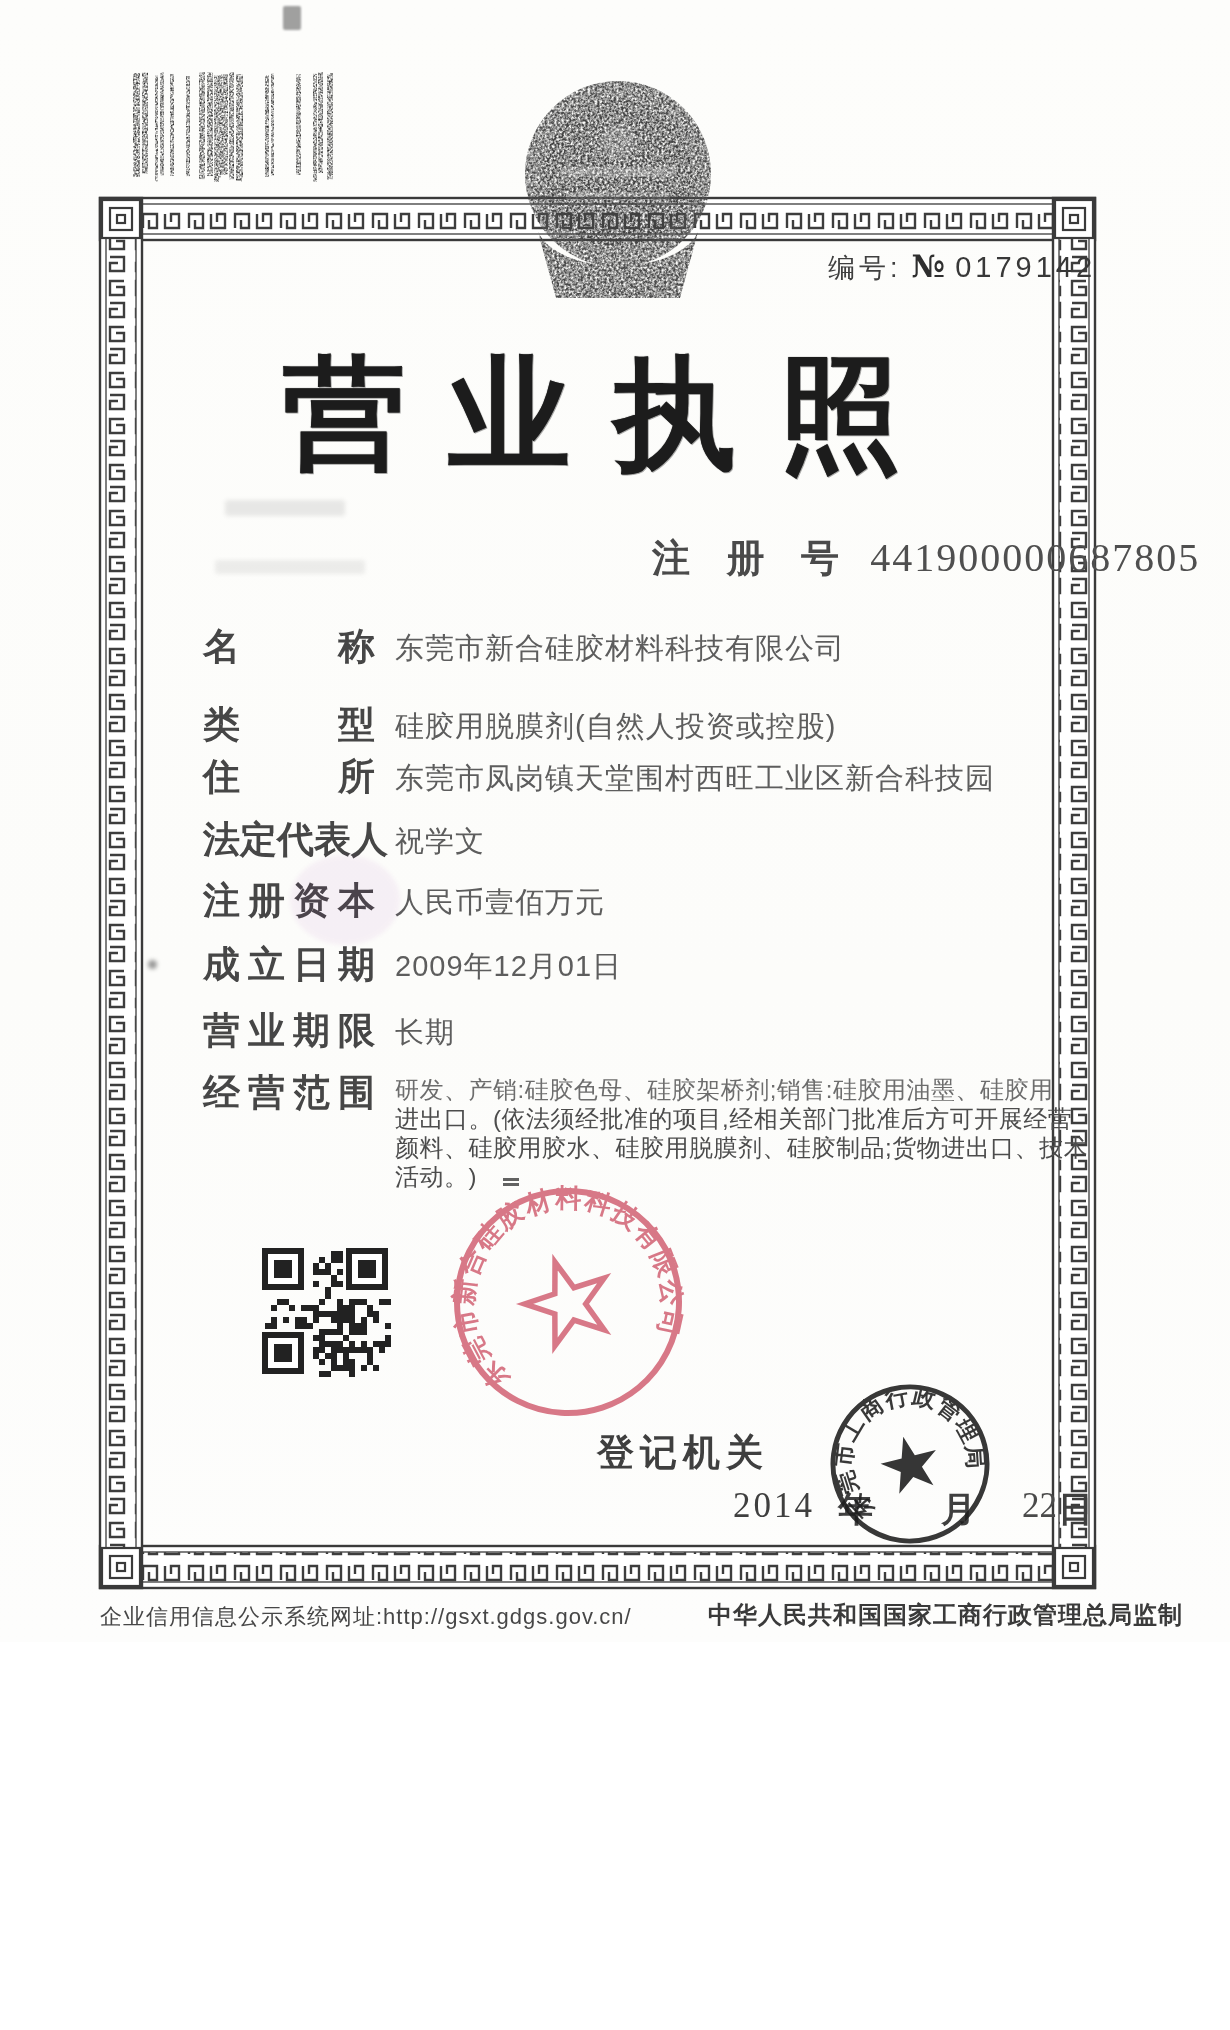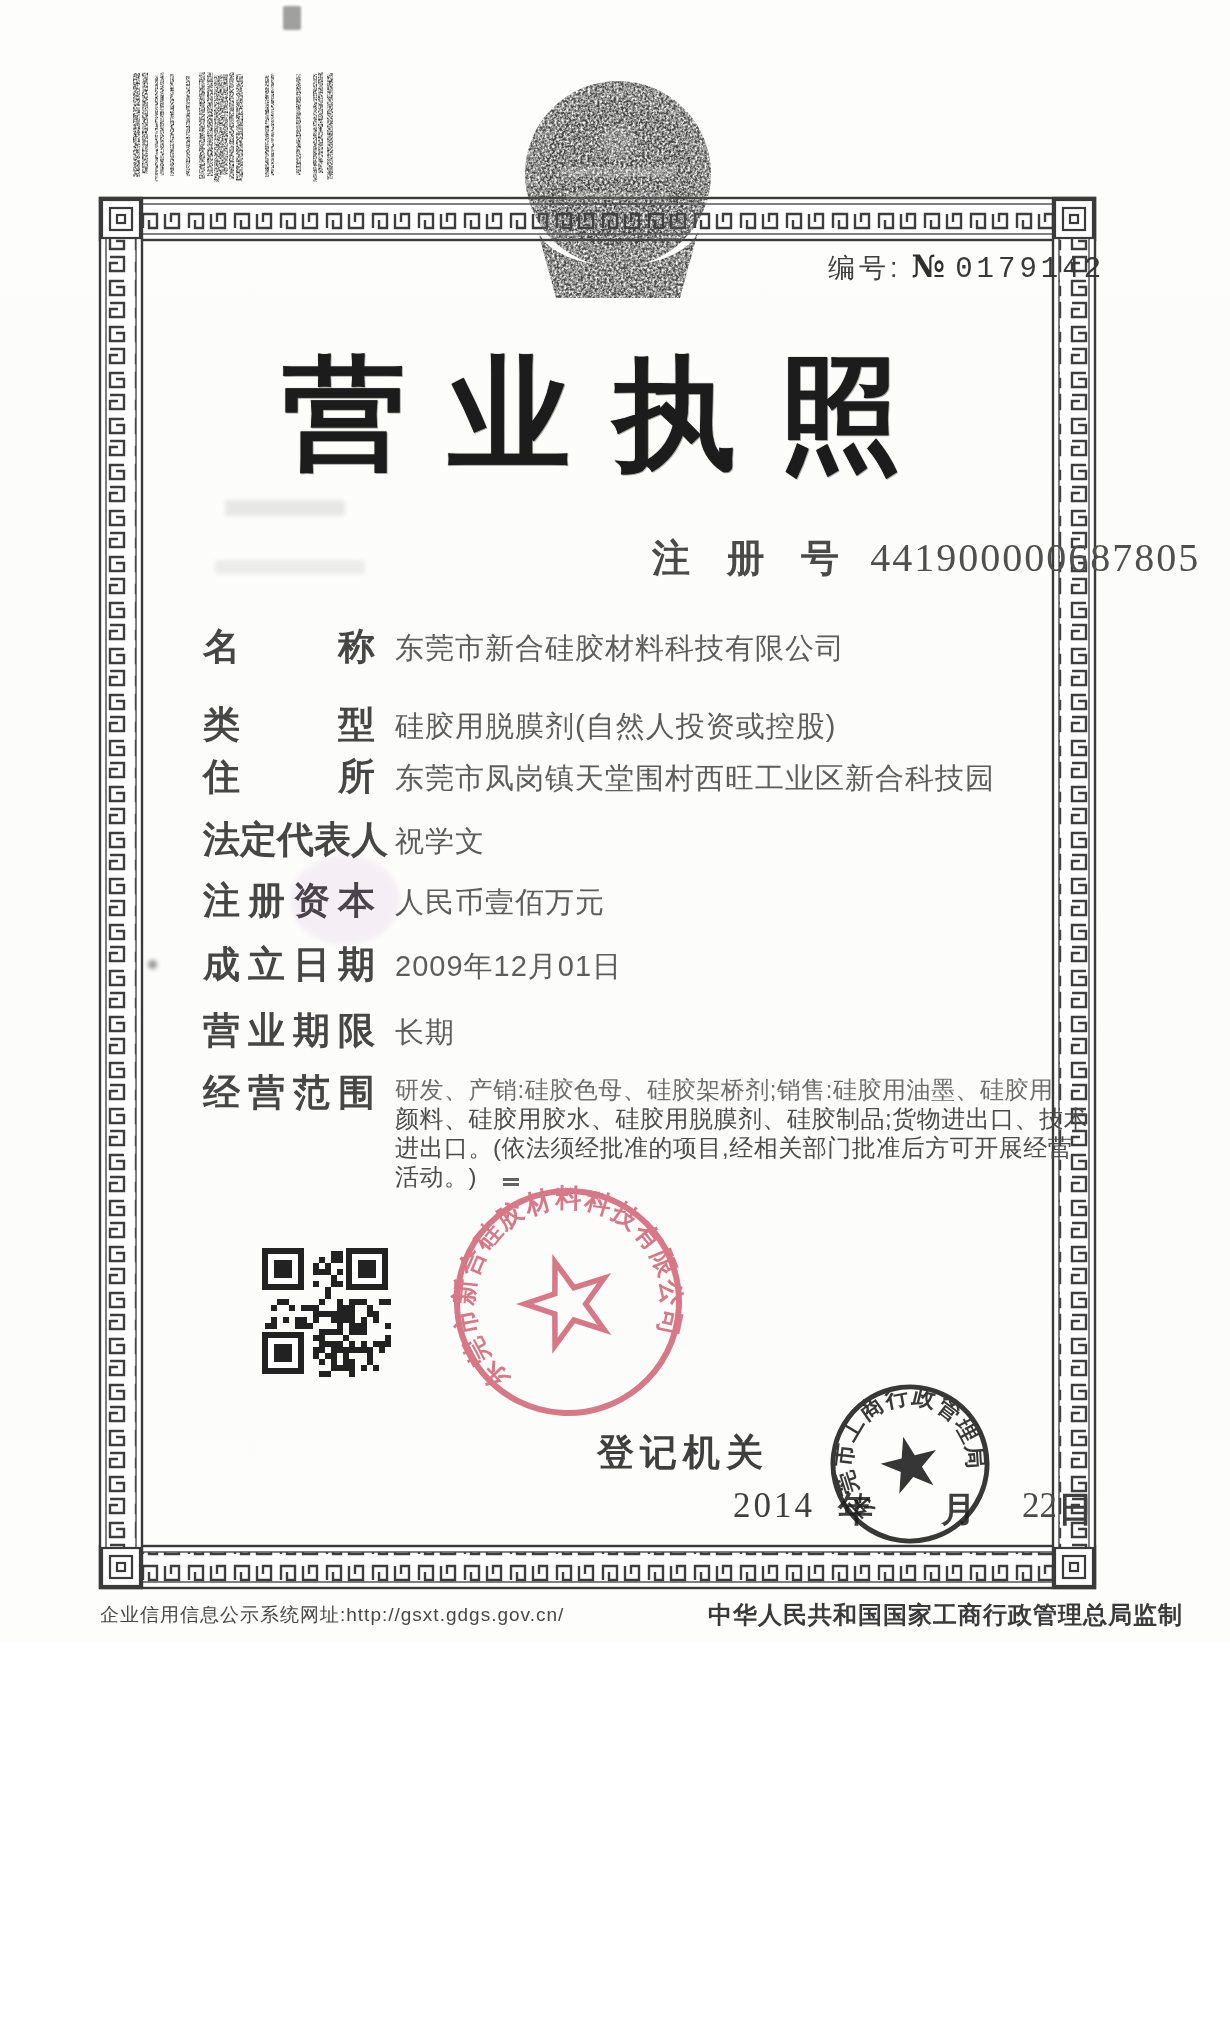--- a/index.html
+++ b/index.html
@@ -7,21 +7,21 @@
   .page {
     position:relative; width:1230px; height:1642px; overflow:hidden;
     background:linear-gradient(180deg,#fdfdfb 0%,#fcfcfa 60%,#fdfdfc 100%);
   }
   .abs { position:absolute; }
 
   
   .serial { top:248px; left:828px; display:flex; align-items:baseline; gap:10px; color:#3f3f3f; }
   .serial .lab { font-size:27px; letter-spacing:4px; }
   .serial .no-symbol { font-family:"DejaVu Serif", serif; font-weight:bold; font-size:31px; color:#2e2e2e; }
-  .serial .digits { font-family:Liberation Mono, monospace; font-size:29px; letter-spacing:4px; color:#383838; }
+  .serial .digits { font-family:Liberation Sans, sans-serif; font-size:29px; letter-spacing:4px; color:#383838; }
 
   
   .title-row { top:338px; left:283px; width:618px; display:flex; justify-content:space-between; }
   .title-row span {
     font-size:122px; font-weight:900; color:#212121; line-height:1.25;
     text-shadow:0 0 1px #3a3a3a, 1px 1px 0 rgba(40,40,40,.35);
     filter:contrast(1.05);
   }
 
   
@@ -43,21 +43,21 @@
   .authority { top:1428px; left:597px; width:166px; display:flex; justify-content:space-between;
     font-size:37px; font-weight:700; color:#3f3f3f; }
   .dateline span { position:absolute; font-size:35px; color:#3f3f3f; font-weight:600; }
   .d-year  { left:733px; top:1486px; font-family:Liberation Serif, serif; font-weight:400 !important; letter-spacing:3px; }
   .d-yunit { left:838px; top:1486px; }
   .d-munit { left:941px; top:1486px; }
   .d-day   { left:1000px; top:1486px; font-family:"Liberation Serif", serif; font-weight:400 !important; color:#4a4a4a !important;margin-left:22px; }
   .d-dunit { left:1058px; top:1486px; }
 
   
-  .footer-left { top:1602px; left:100px; font-size:19px; color:#474747; letter-spacing:1px; }
+  .footer-left { top:1602px; left:100px; font-size:22px; color:#474747; letter-spacing:1px; }
   .footer-right { top:1599px; left:708px; font-size:24px; color:#3a3a3a; font-weight:700; letter-spacing:1px; }
 
   svg { display:block; }
 
   
   .smudge { position:absolute; border-radius:50%; filter:blur(2px); }
   .art-a { top:500px; left:225px; width:120px; height:16px; background:#8a8a8a; opacity:.18; border-radius:3px; }
   .art-b { top:560px; left:215px; width:150px; height:14px; background:#8f8f8f; opacity:.15; border-radius:3px; }
   .art-c { top:855px; left:290px; width:110px; height:90px; background:#93a; opacity:.06; }
   .art-d { top:6px; left:283px; width:18px; height:24px; background:#555; opacity:.55; border-radius:2px; filter:blur(1px); }
@@ -239,22 +239,22 @@
       </div>
       <div class="row" style="top: 1068px;">
         <div class="flabel">
           <span>经</span>
           <span>营</span>
           <span>范</span>
           <span>围</span>
         </div>
         <div class="fvalue">
           <div class="scope-line">研发、产销:硅胶色母、硅胶架桥剂;销售:硅胶用油墨、硅胶用</div>
+          <div class="scope-line">进出口。(依法须经批准的项目,经相关部门批准后方可开展经营</div>
           <div class="scope-line">颜料、硅胶用胶水、硅胶用脱膜剂、硅胶制品;货物进出口、技术</div>
-          <div class="scope-line">进出口。(依法须经批准的项目,经相关部门批准后方可开展经营</div>
           <div class="scope-line">活动。)</div>
         </div>
       </div>
     </div>
 
   <svg id="qr" class="abs" style="top:1248px;left:262px" width="138" height="138">
       <rect x="69" y="3" width="6" height="6" fill="#222"></rect>
       <rect x="75" y="3" width="6" height="6" fill="#222"></rect>
       <rect x="57" y="9" width="6" height="6" fill="#222"></rect>
       <rect x="69" y="9" width="6" height="6" fill="#222"></rect>

